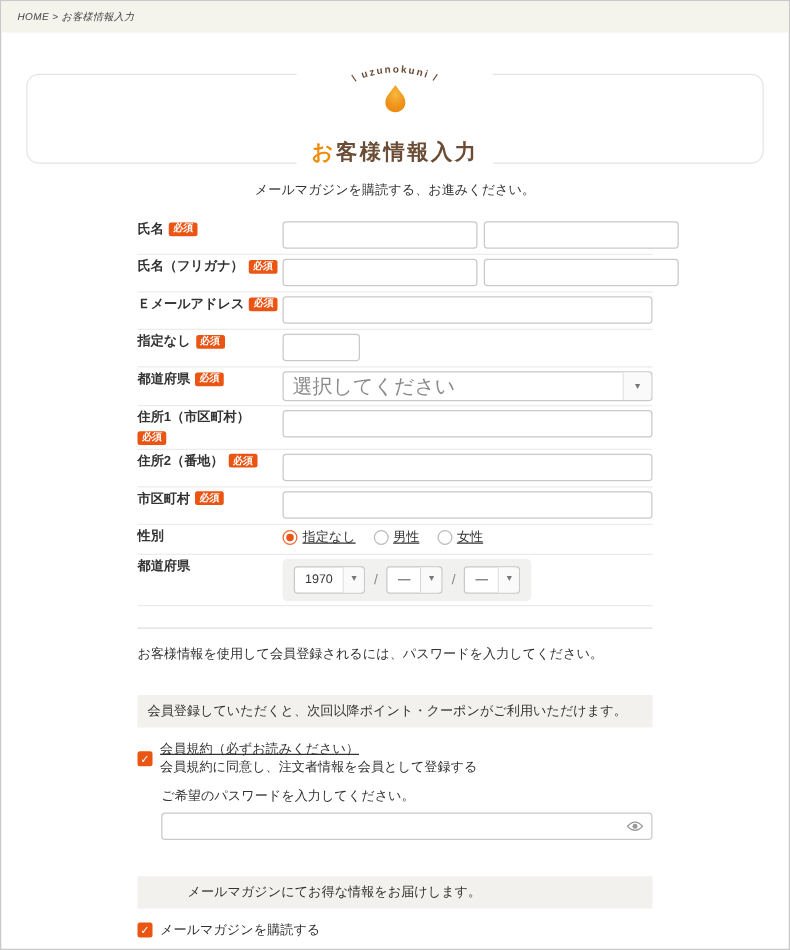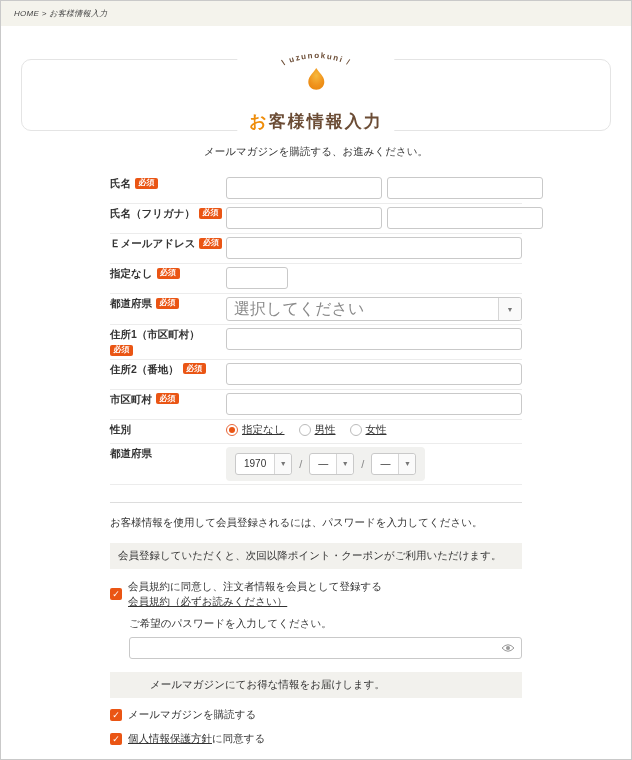--- a/index.html
+++ b/index.html
@@ -97,21 +97,21 @@
     background:#fff; display:flex; align-items:center; cursor:pointer;
   }
   .mini-select .val { padding:0 8px; font-size:10px; color:#333; min-width:24px; text-align:center; }
   .mini-select .arrow-seg { width:17px; }
   .slash { color:#888; font-size:11px; }
   
   .member { width:412px; margin:0 auto; }
   .hr { border-top:1px solid #ddd; margin-top:17px; }
   .m-intro { margin-top:13px; }
   .graybox {
-    background:#f2f1ed; padding:6px 8px; margin-top:13px; color:#333;
+    background:#f2f1ed; padding:6px 8px; margin-top:26px; color:#333;
   }
   .chk-row { display:flex; align-items:center; gap:6px; margin-top:10px; }
   .chk {
     width:12px; height:12px; border-radius:2px; background:#ea5514;
     color:#fff; font-size:9px; line-height:12px; text-align:center;
     flex-shrink:0; cursor:pointer;
   }
   .agree-text { line-height:1.45; }
   .link { color:#333; text-decoration:underline; cursor:pointer; }
   .pw-label { margin:8px 0 6px 19px; }
@@ -292,37 +292,37 @@
 <div class="member">
   <div class="hr"></div>
 
   <div class="m-intro">お客様情報を使用して会員登録されるには、パスワードを入力してください。</div>
 
   <div class="graybox">会員登録していただくと、次回以降ポイント・クーポンがご利用いただけます。</div>
 
   <div class="chk-row">
     <span class="chk">✓</span>
     <div class="agree-text">
+      <div><span class="link">会員規約（必ずお読みください）</span></div>
       <div>会員規約に同意し、注文者情報を会員として登録する</div>
-      <div><span class="link">会員規約（必ずお読みください）</span></div>
     </div>
   </div>
 
   <div class="pw-label">ご希望のパスワードを入力してください。</div>
   <div class="pw-wrap">
     <input class="tinput" type="password" style="">
     <span class="eye">
       <svg width="14" height="10" viewBox="0 0 14 10">
         <path d="M1 5 Q7 -1.5 13 5 Q7 11.5 1 5 Z" fill="none" stroke="#999" stroke-width="1"></path>
         <circle cx="7" cy="5" r="2" fill="#999"></circle>
       </svg>
     </span>
   </div>
 
-  <div class="graybox" style="margin-top:13px;padding-left:40px;">メールマガジンにてお得な情報をお届けします。</div>
+  <div class="graybox" style="margin-top:29px;padding-left:40px;">メールマガジンにてお得な情報をお届けします。</div>
 
   <div class="chk-row">
     <span class="chk">✓</span>
     <span>メールマガジンを購読する</span>
   </div>
 
   <div class="chk-row">
     <span class="chk">✓</span>
     <span><span class="link">個人情報保護方針</span><span>に同意する</span></span>
   </div>

